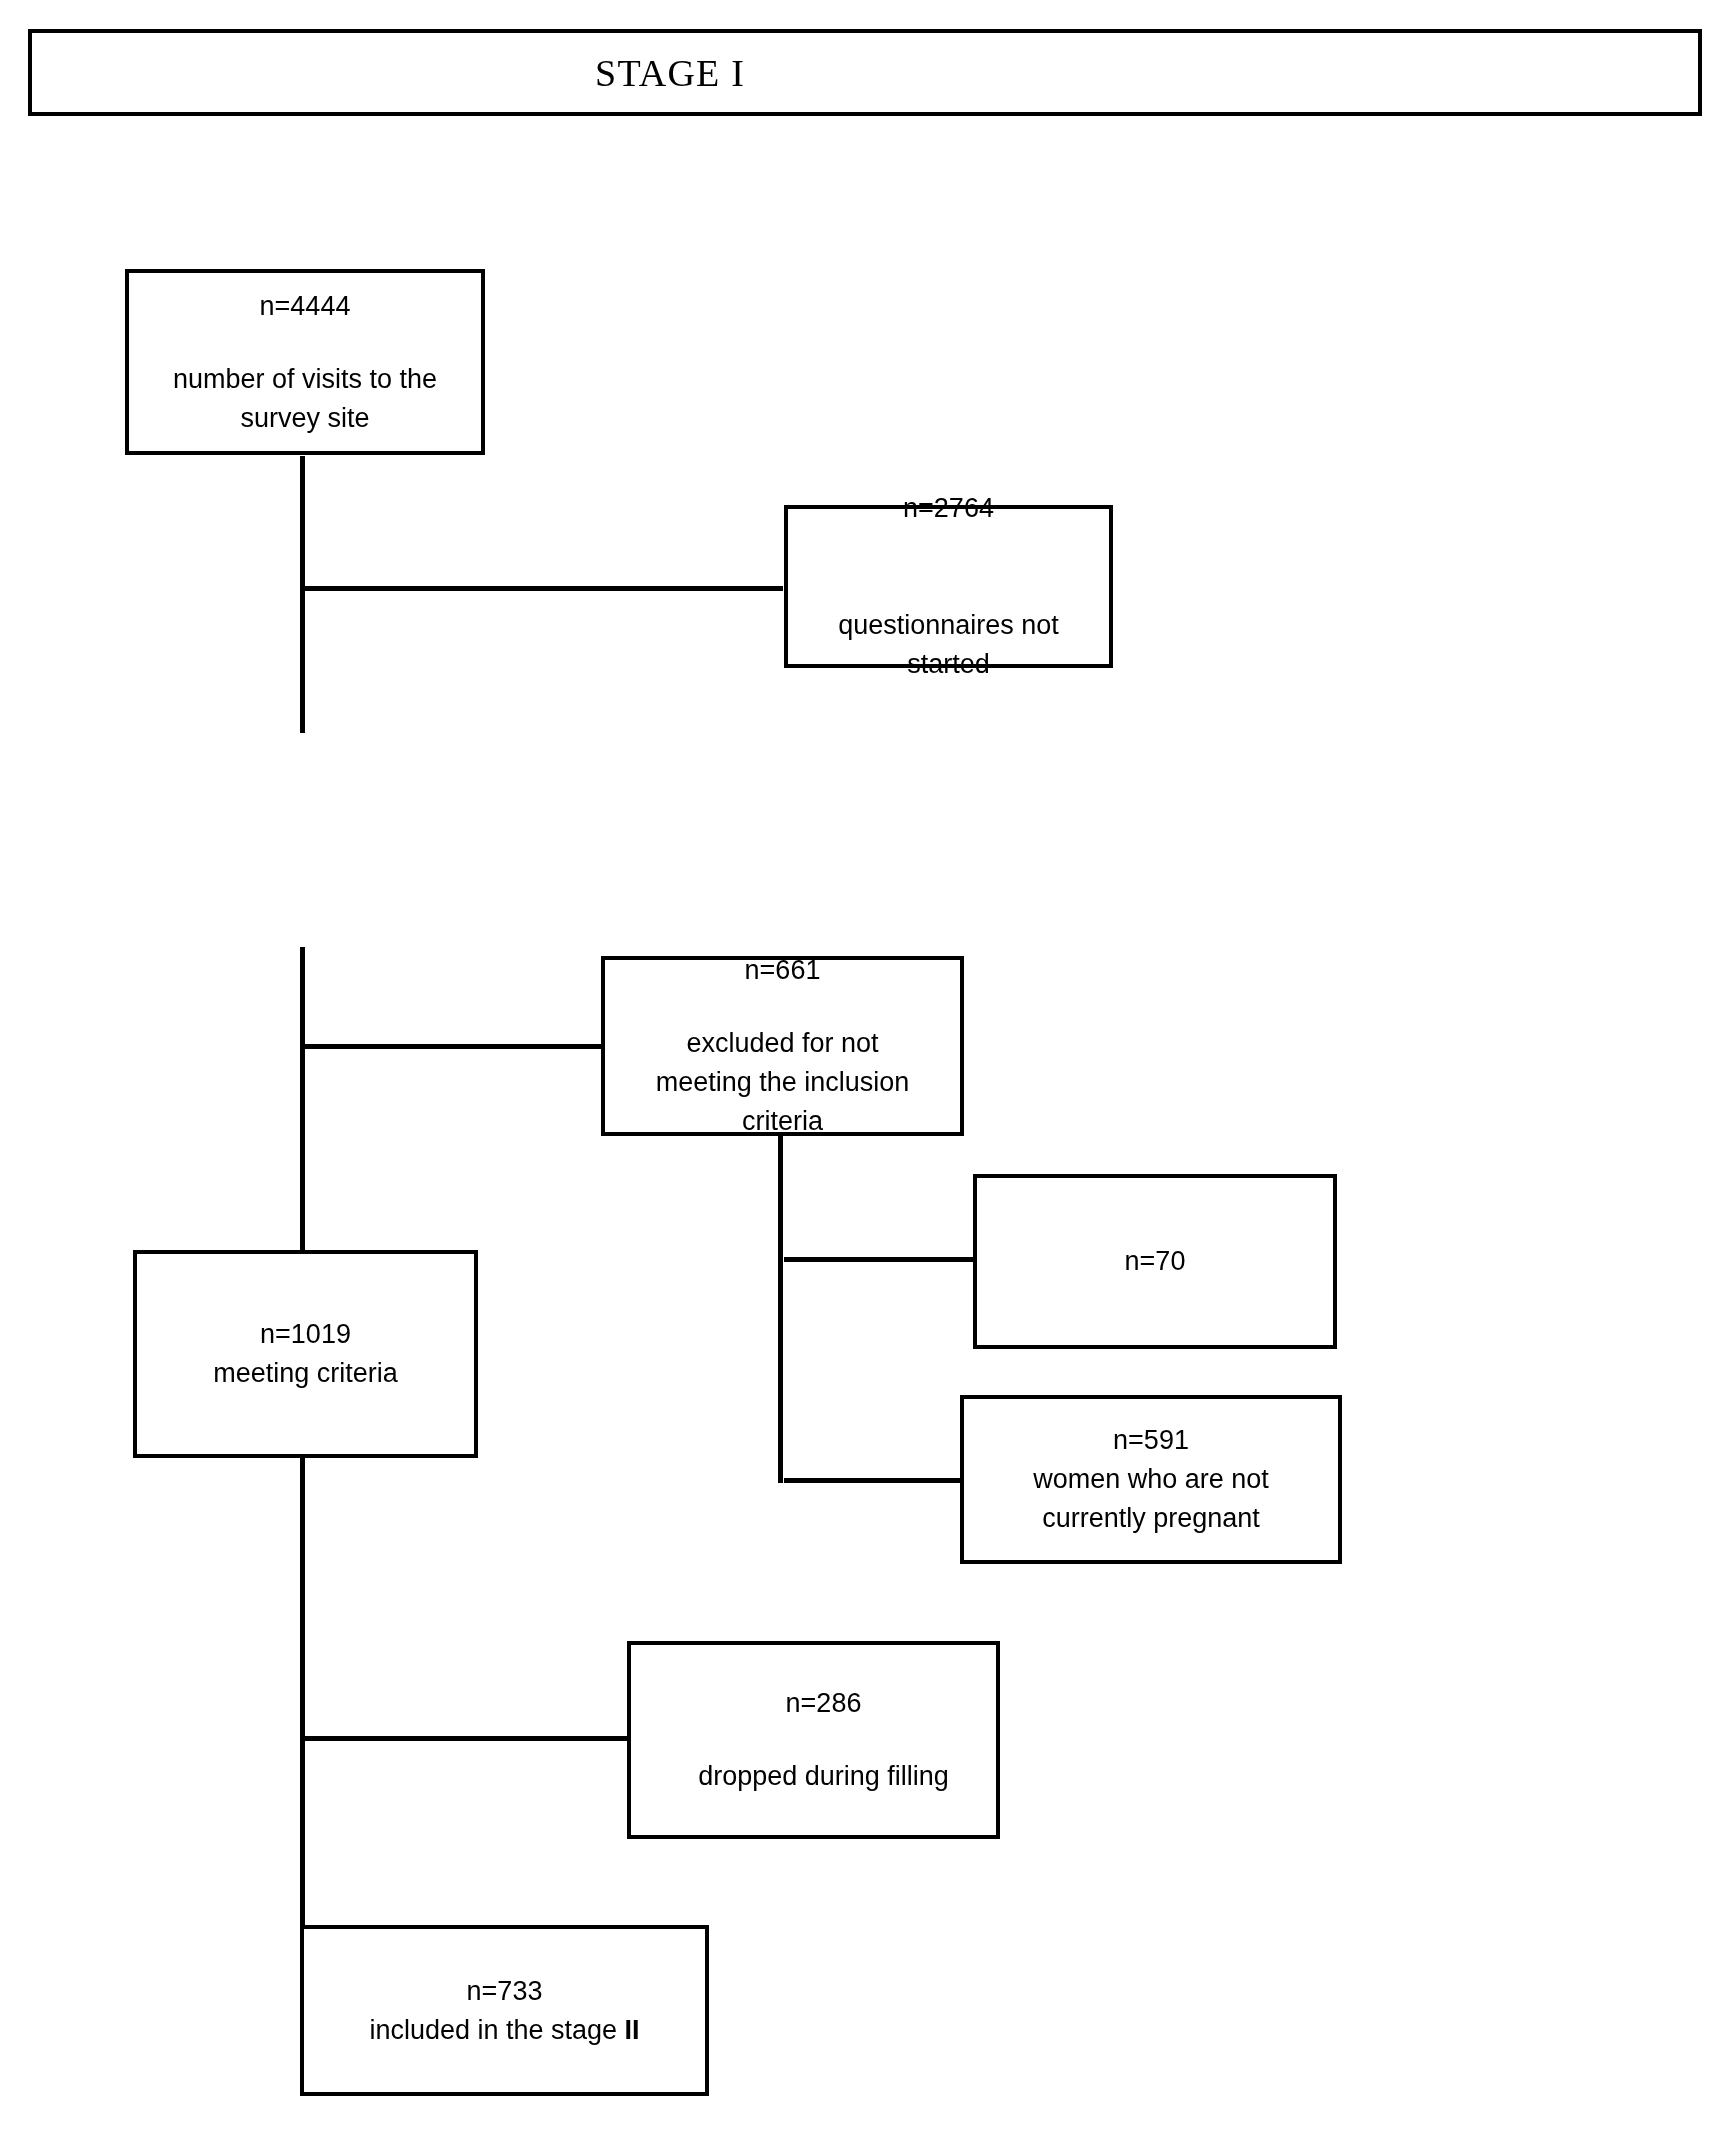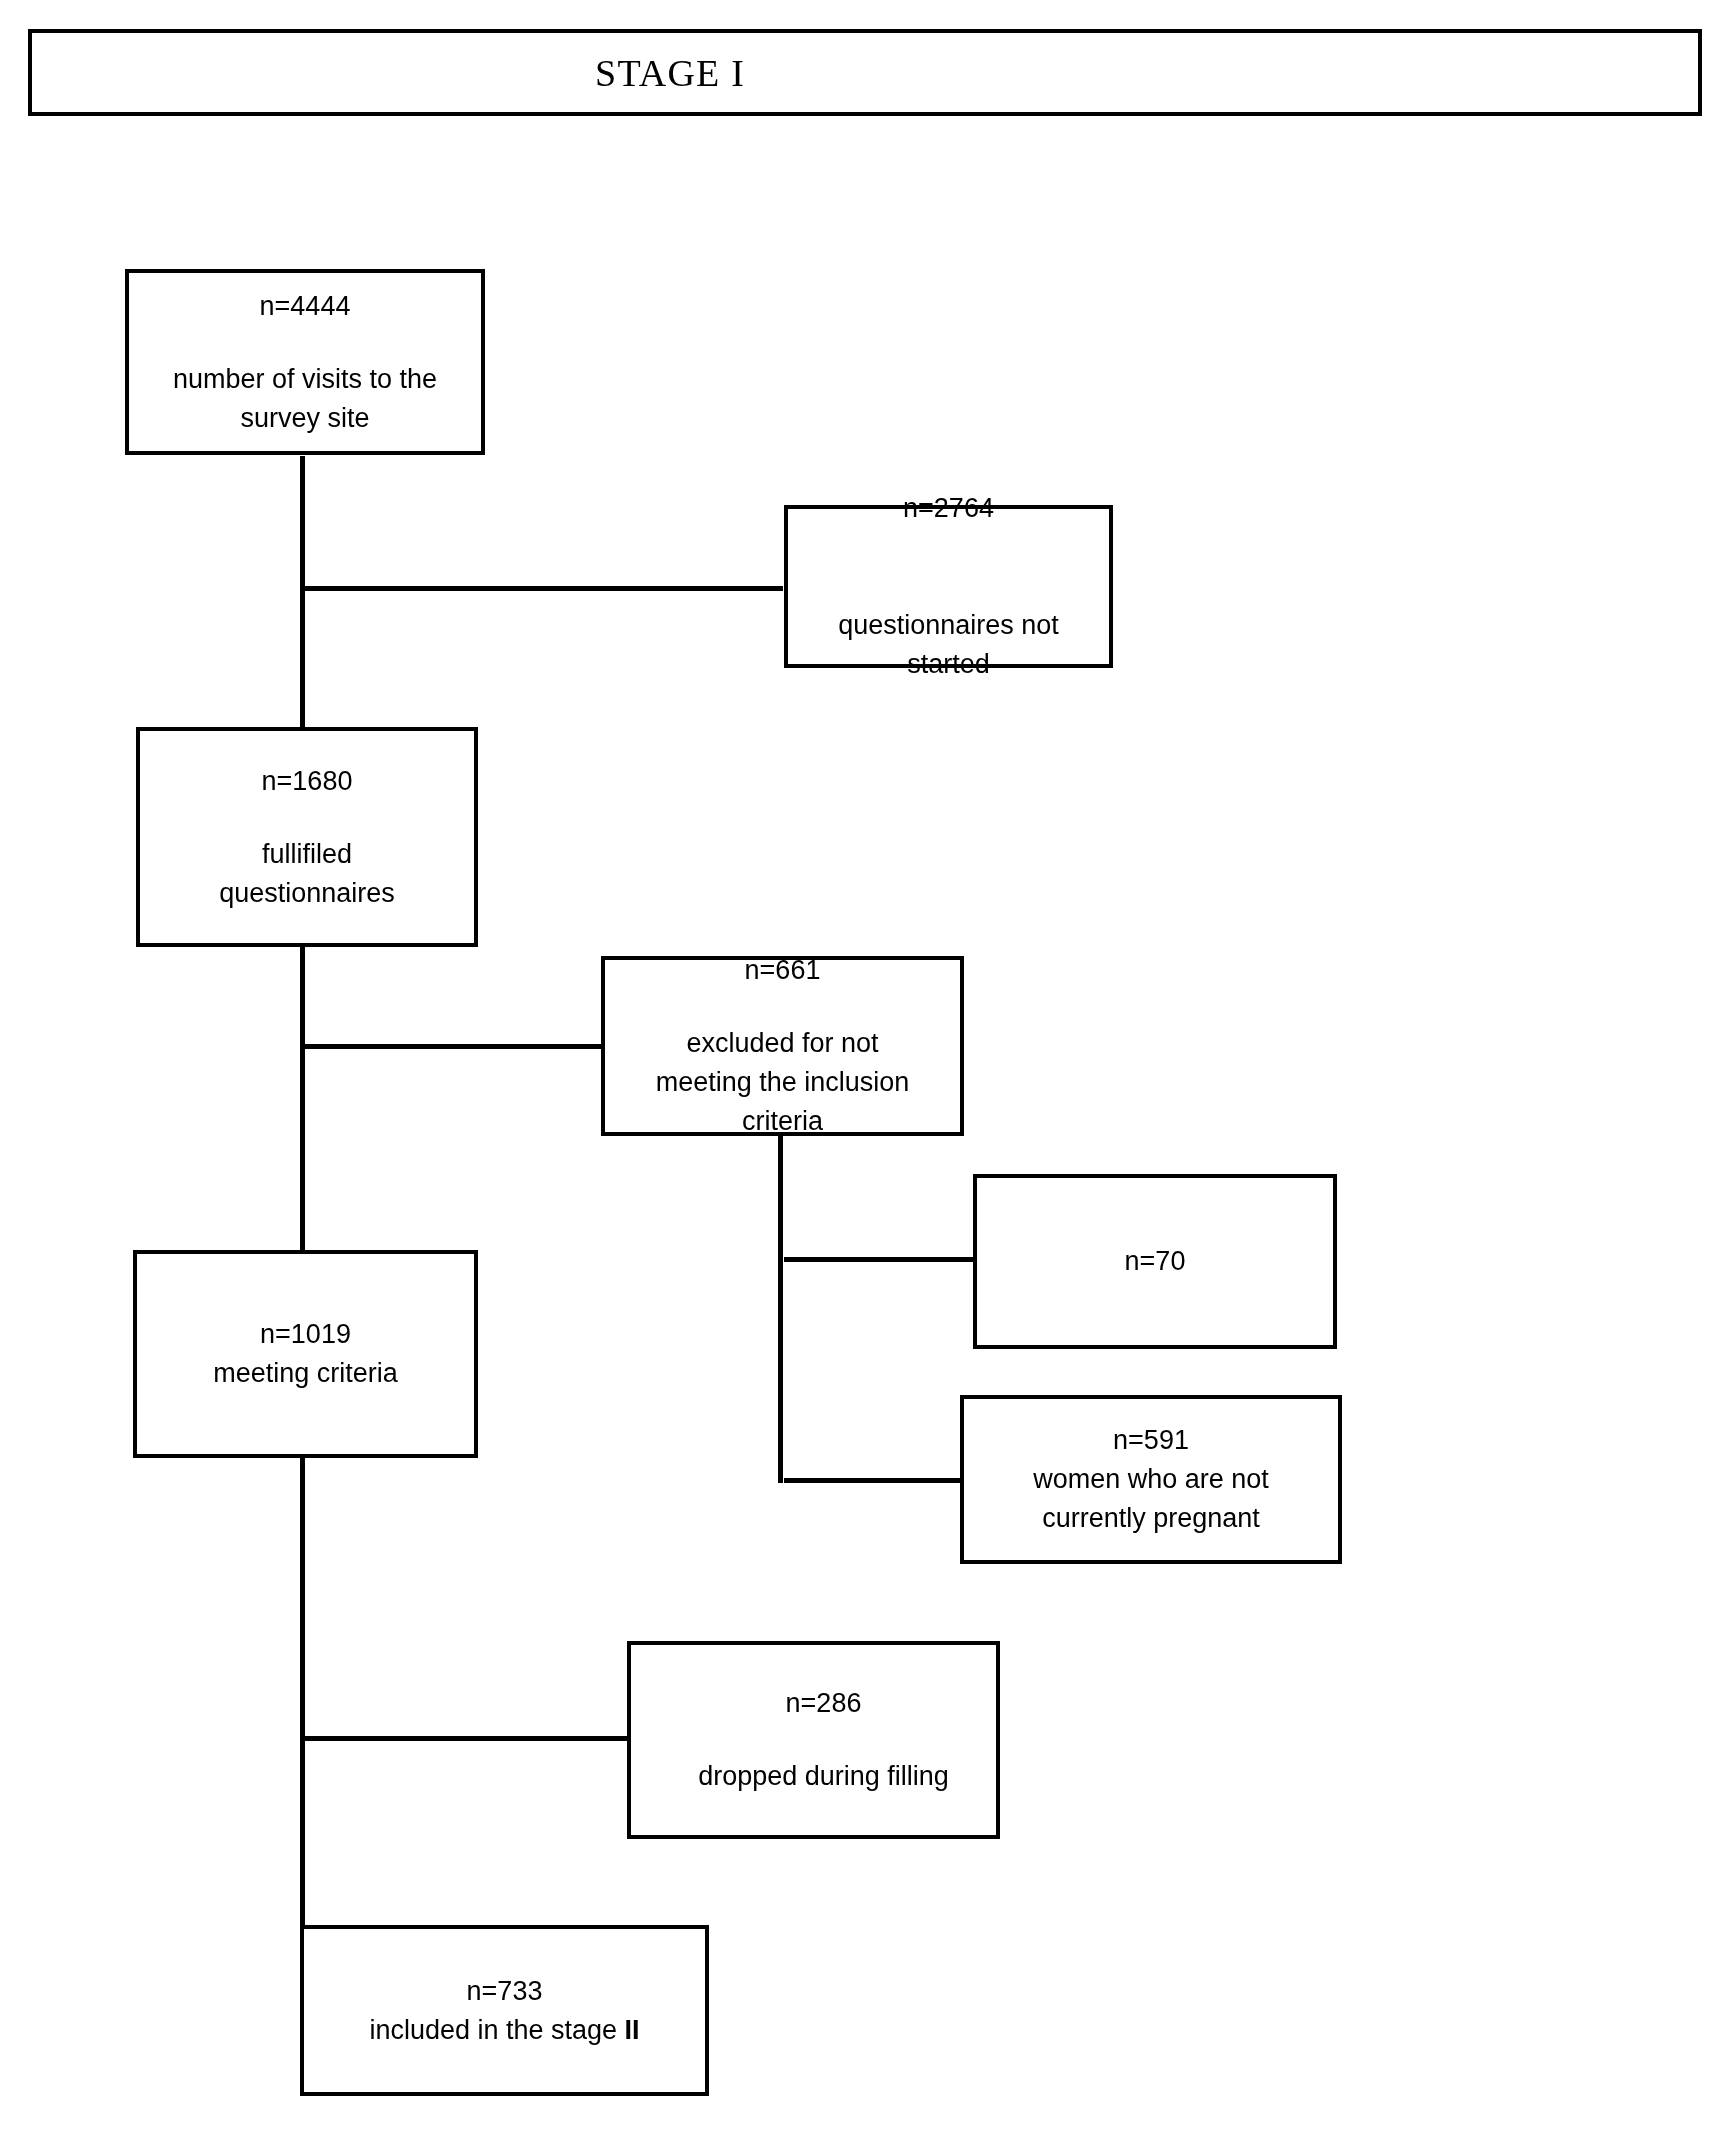--- a/index.html
+++ b/index.html
@@ -90,25 +90,20 @@
     <div class="box-desc">number of visits to the
 survey site</div>
   </div>
 
   <div class="box gap" style="left:784px; top:505px; width:329px; height:163px;gap:44px;">
     <div class="box-value">n=2764</div>
     <div class="box-desc">questionnaires not
 started</div>
   </div>
 
-  <div class="box gap" style="left:136px; top:727px; width:342px; height:220px;">
-    <div class="box-value">n=1680</div>
-    <div class="box-desc">fullifiled
-questionnaires</div>
-  </div>
 
   <div class="box gap" style="left:601px; top:956px; width:363px; height:180px;">
     <div class="box-value">n=661</div>
     <div class="box-desc">excluded for not
 meeting the inclusion
 criteria</div>
   </div>
 
   <div class="box gap" style="left:973px; top:1174px; width:364px; height:175px;">
     <div class="box-value">n=70</div>

